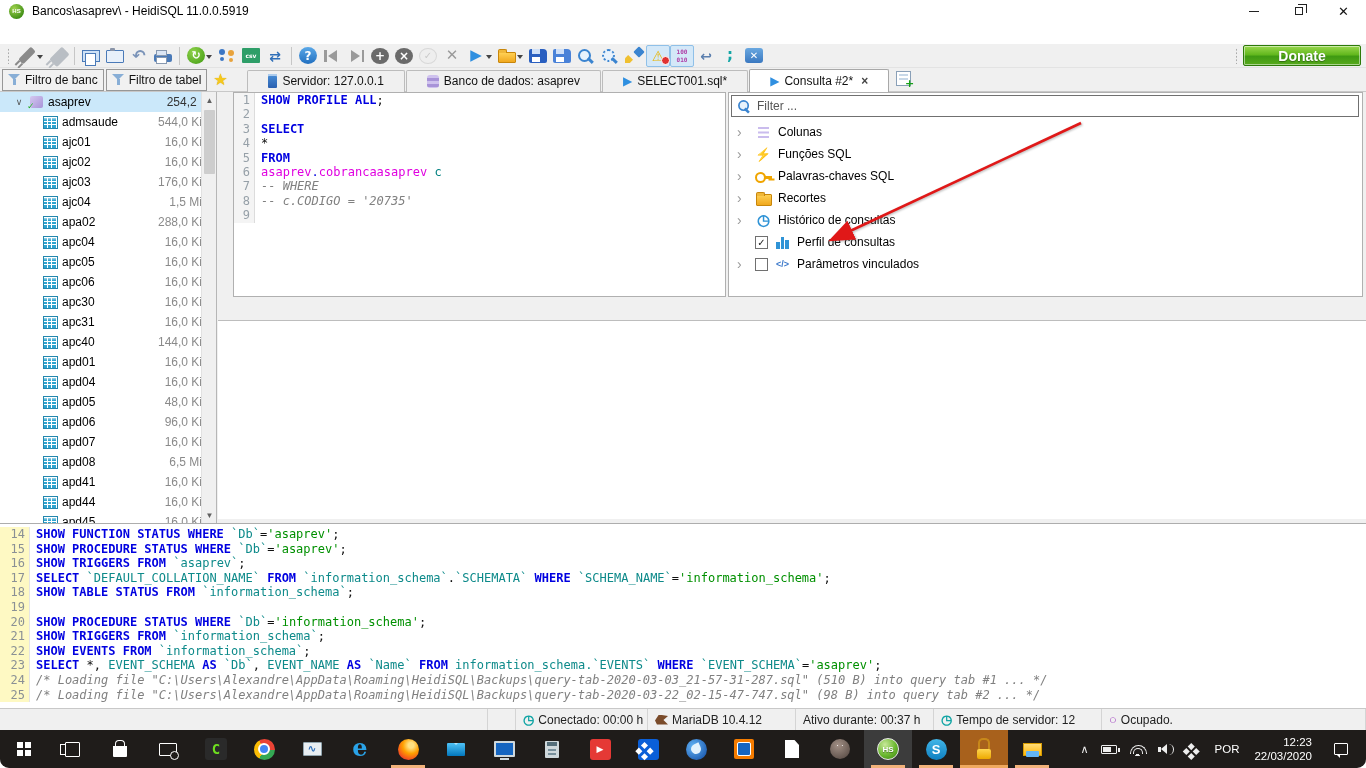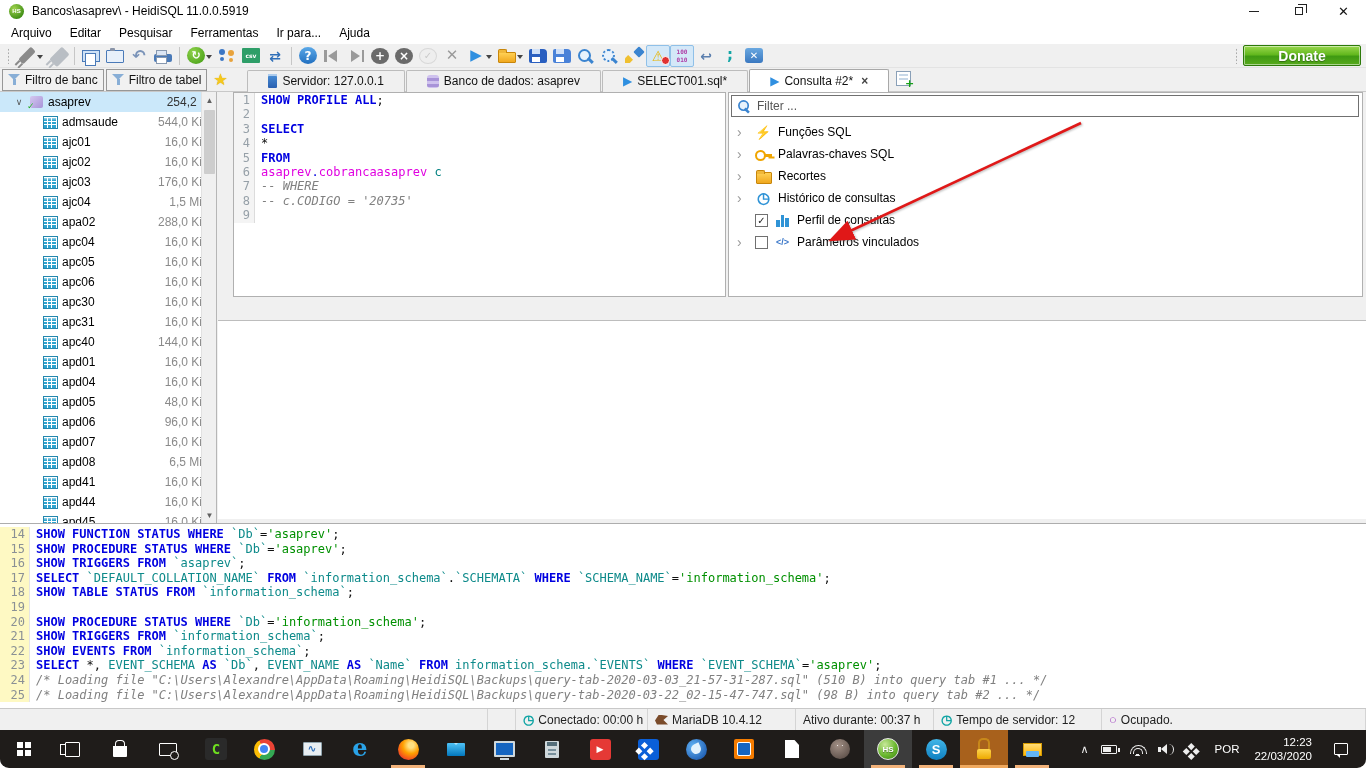--- a/index.html
+++ b/index.html
@@ -265,28 +265,20 @@
         </div>
       <div class="wc">
           <span class="wc-max"></span>
         </div>
       <div class="wc">
           <span class="wc-close">✕</span>
         </div>
     </div>
   </div>
 
-  <div id="menubar">
-      <div class="menu-item">Arquivo</div>
-      <div class="menu-item">Editar</div>
-      <div class="menu-item">Pesquisar</div>
-      <div class="menu-item">Ferramentas</div>
-      <div class="menu-item">Ir para...</div>
-      <div class="menu-item">Ajuda</div>
-    </div>
 
   <div id="toolbar">
     <span class="grip"></span>
     <span id="tb-buttons" style="display:flex;align-items:center;">
         <span class="tbb">
           <span class="tg i-plug"></span>
           <span class="caret"></span>
         </span>
         <span class="tbb">
           <span class="tg i-plug lt"></span>
@@ -581,20 +573,25 @@
           <span class="ct"></span>
         </div>
       </div>
 
     <div id="helper">
       <div id="filterbox">
         <span class="i-mag"></span>
         <input placeholder="Filter ..." style="">
       </div>
       <div id="helptree">
+          <div class="hrow">
+            <span class="chev show"></span>
+            <span class="hi hi-columns"></span>
+            <span class="hlabel">Colunas</span>
+          </div>
           <div class="hrow">
             <span class="chev show"></span>
             <span class="hi hi-lightning"></span>
             <span class="hlabel">Funções SQL</span>
           </div>
           <div class="hrow">
             <span class="chev show"></span>
             <span class="hi hi-key"></span>
             <span class="hlabel">Palavras-chaves SQL</span>
           </div>

